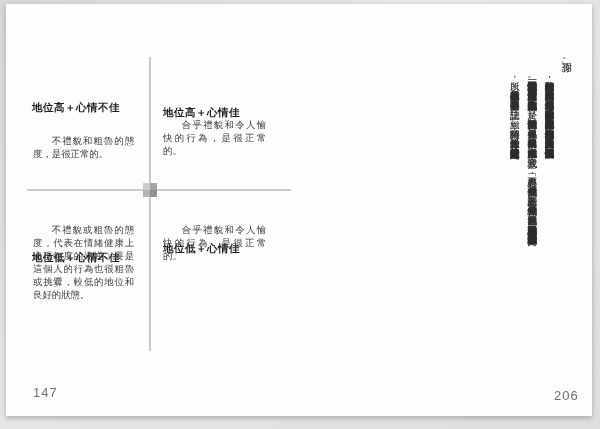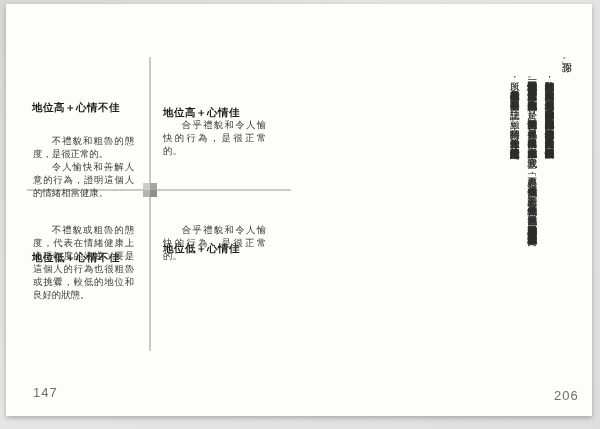--- a/index.html
+++ b/index.html
@@ -66,21 +66,20 @@
       <div class="grid-icon">
         <div style="background:#cccccc"></div>
         <div style="background:#a5a5a5"></div>
         <div style="background:#b3b3b3"></div>
         <div style="background:#8f8f8f"></div>
       </div>
 
       <div class="q-title r" style="left:26px;top:97px;">地位高＋心情不佳</div>
       <div class="q-body" style="left:27px;top:115px;margin-top:16px;">
         <p>不禮貌和粗魯的態度，是很正常的。</p>
-        <p>令人愉快和善解人意的行為，證明這個人的情緒相當健康。</p>
       </div>
 
       <div class="q-title" style="left:157px;top:102px;">地位高＋心情佳</div>
       <div class="q-body" style="left:157px;top:115px;width:103px;">
         <p>合乎禮貌和令人愉快的行為，是很正常的。</p>
       </div>
 
       <div class="q-title r" style="left:26px;top:199px;margin-top:48px;">地位低＋心情不佳</div>
       <div class="q-body" style="left:27px;top:220px;">
         <p>不禮貌或粗魯的態度，代表在情緒健康上出現輕度的違逆；要是這個人的行為也很粗魯或挑釁，較低的地位和良好的狀態。</p>

